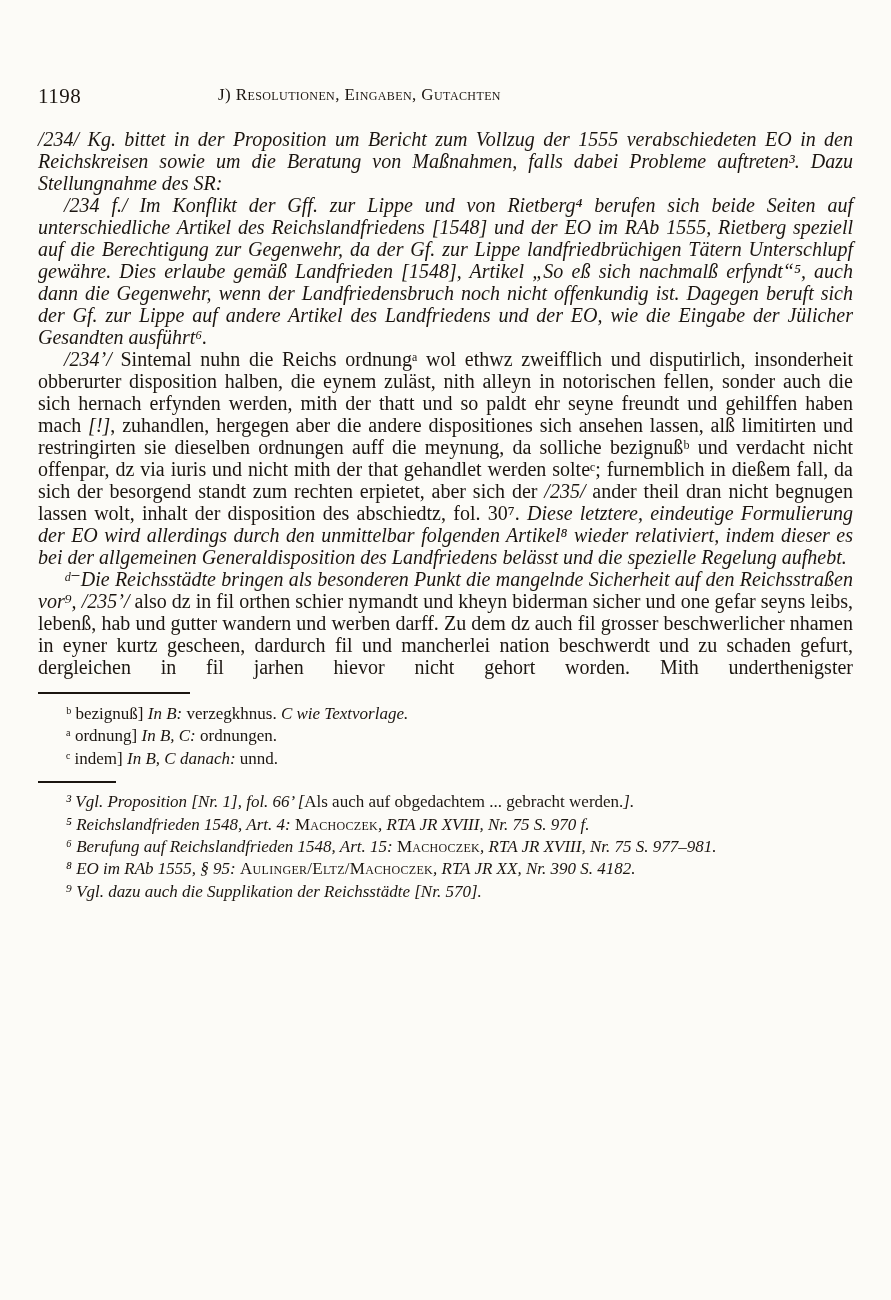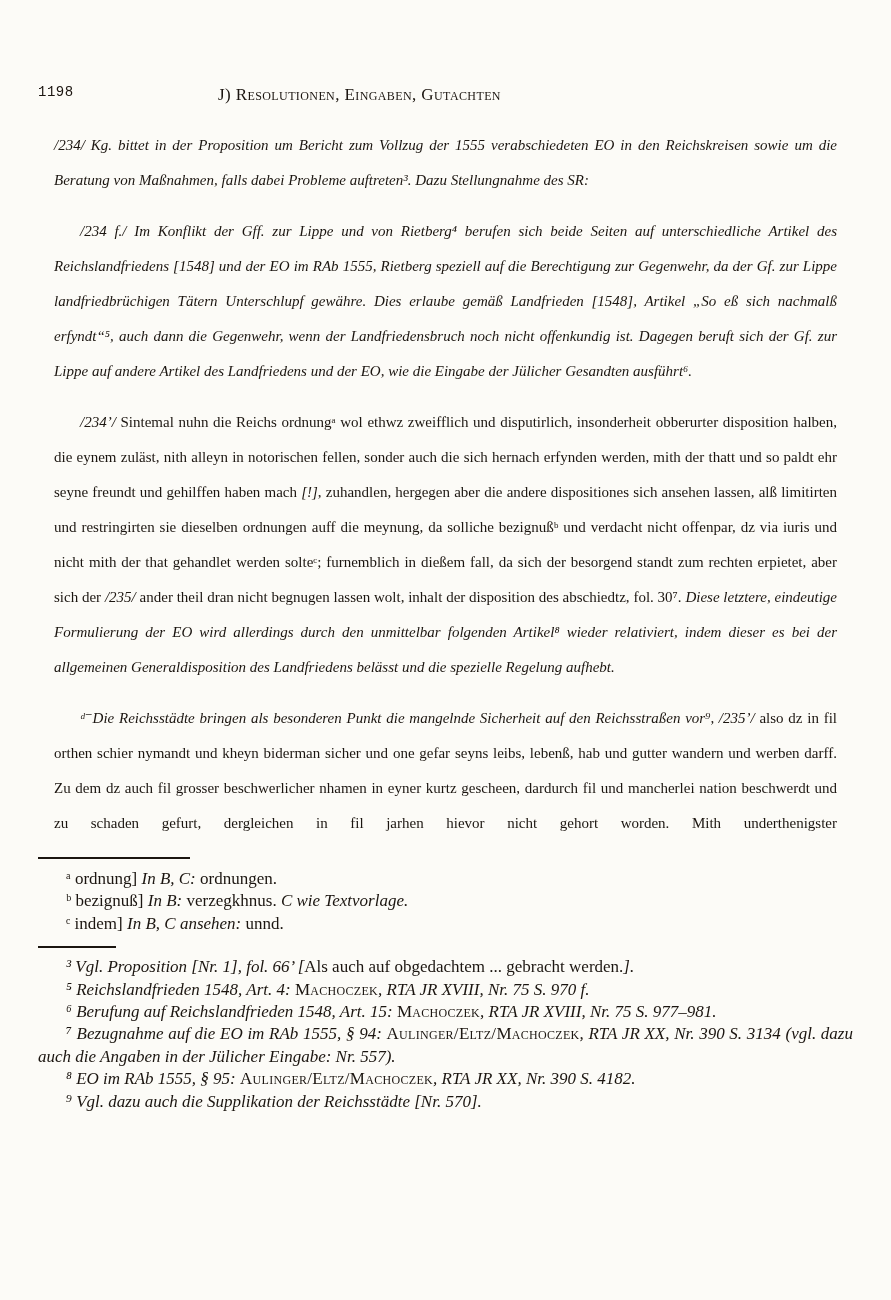--- a/index.html
+++ b/index.html
@@ -11,29 +11,29 @@
     position:relative;
     width:891px;height:1300px;
     box-sizing:border-box;
     background:var(--paper);
     color:var(--ink);
     font-family:"Liberation Serif","DejaVu Serif","DejaVu Sans",serif;
     padding:84px 38px 0 38px;
     overflow:hidden;
   }
   .page-header{position:relative;height:28px;margin-bottom:16px;}
-  .page-number{position:absolute;left:0;top:0;font-size:14px;letter-spacing:0.5px;font-family:Liberation Mono, monospace;}
+  .page-number{position:absolute;left:0;top:0;font-size:21px;letter-spacing:0.5px;}
   .running-head{
     position:absolute;left:180px;top:1px;
     font-size:17px;font-variant:small-caps;letter-spacing:0.4px;
   }
   .body-text p{
-    margin:16px;
-    font-size:15px;
-    line-height:35px;
+    margin:0;
+    font-size:20px;
+    line-height:22px;
     text-align:justify;
   }
   .indent{text-indent:26px;}
   .justify-last{text-align-last:justify;}
   .sg-i{font-style:italic;}
   .sg-r{font-style:normal;}
   .sg-sc{font-style:normal;font-variant:small-caps;letter-spacing:0.3px;margin-top:6px;}
   .rule{height:2px;background:var(--ink);}
   .rule-letters{width:152px;margin:14px 0 9px 0;}
   .rule-numbers{width:78px;margin:11px 0 8px 0;}
@@ -58,29 +58,28 @@
   <div class="body-text">
     <p><span class="sg-i">/234/ Kg. bittet in der Proposition um Bericht zum Vollzug der 1555 verabschiedeten EO in den Reichskreisen sowie um die Beratung von Maßnahmen, falls dabei Probleme auftreten³. Dazu Stellungnahme des SR:</span></p>
     <p class="indent"><span class="sg-i">/234 f./ Im Konflikt der Gff. zur Lippe und von Rietberg⁴ berufen sich beide Seiten auf unterschiedliche Artikel des Reichslandfriedens [1548] und der EO im RAb 1555, Rietberg speziell auf die Berechtigung zur Gegenwehr, da der Gf. zur Lippe landfriedbrüchigen Tätern Unterschlupf gewähre. Dies erlaube gemäß Landfrieden [1548], Artikel „So eß sich nachmalß erfyndt“⁵, auch dann die Gegenwehr, wenn der Landfriedensbruch noch nicht offenkundig ist. Dagegen beruft sich der Gf. zur Lippe auf andere Artikel des Landfriedens und der EO, wie die Eingabe der Jülicher Gesandten ausführt⁶.</span></p>
     <p class="indent"><span class="sg-i">/234’/ </span><span class="sg-r">Sintemal nuhn die Reichs ordnungᵃ wol ethwz zweifflich und disputirlich, insonderheit obberurter disposition halben, die eynem zuläst, nith alleyn in notorischen fellen, sonder auch die sich hernach erfynden werden, mith der thatt und so paldt ehr seyne freundt und gehilffen haben mach </span><span class="sg-i">[!]</span><span class="sg-r">, zuhandlen, hergegen aber die andere dispositiones sich ansehen lassen, alß limitirten und restringirten sie dieselben ordnungen auff die meynung, da solliche bezignußᵇ und verdacht nicht offenpar, dz via iuris und nicht mith der that gehandlet werden solteᶜ; furnemblich in dießem fall, da sich der besorgend standt zum rechten erpietet, aber sich der </span><span class="sg-i">/235/</span><span class="sg-r"> ander theil dran nicht begnugen lassen wolt, inhalt der disposition des abschiedtz, fol. 30⁷. </span><span class="sg-i">Diese letztere, eindeutige Formulierung der EO wird allerdings durch den unmittelbar folgenden Artikel⁸ wieder relativiert, indem dieser es bei der allgemeinen Generaldisposition des Landfriedens belässt und die spezielle Regelung aufhebt.</span></p>
     <p class="indent justify-last"><span class="sg-i">ᵈ⁻Die Reichsstädte bringen als besonderen Punkt die mangelnde Sicherheit auf den Reichsstraßen vor⁹, /235’/ </span><span class="sg-r">also dz in fil orthen schier nymandt und kheyn biderman sicher und one gefar seyns leibs, lebenß, hab und gutter wandern und werben darff. Zu dem dz auch fil grosser beschwerlicher nhamen in eyner kurtz gescheen, dardurch fil und mancherlei nation beschwerdt und zu schaden gefurt, dergleichen in fil jarhen hievor nicht gehort worden. Mith underthenigster</span></p>
   </div>
 
   <div class="rule rule-letters"></div>
 
   <div class="apparatus">
+    <p><span class="sg-r">ᵇ bezignuß] </span><span class="sg-i">In B:</span><span class="sg-r"> verzegkhnus. </span><span class="sg-i">C wie Textvorlage.</span></p>
     <p><span class="sg-r">ᵃ ordnung] </span><span class="sg-i">In B, C:</span><span class="sg-r"> ordnungen.</span></p>
-    <p><span class="sg-r">ᵇ bezignuß] </span><span class="sg-i">In B:</span><span class="sg-r"> verzegkhnus. </span><span class="sg-i">C wie Textvorlage.</span></p>
-    <p><span class="sg-r">ᶜ indem] </span><span class="sg-i">In B, C ansehen:</span><span class="sg-r"> unnd.</span></p>
+    <p><span class="sg-r">ᶜ indem] </span><span class="sg-i">In B, C danach:</span><span class="sg-r"> unnd.</span></p>
   </div>
 
   <div class="rule rule-numbers"></div>
 
   <div class="apparatus">
     <p><span class="sg-i">³ Vgl. Proposition [Nr. 1], fol. 66’ [</span><span class="sg-r">Als auch auf obgedachtem ... gebracht werden.</span><span class="sg-i">].</span></p>
     <p><span class="sg-i">⁵ Reichslandfrieden 1548, Art. 4: </span><span class="sg-sc">Machoczek</span><span class="sg-i">, RTA JR XVIII, Nr. 75 S. 970 f.</span></p>
     <p><span class="sg-i">⁶ Berufung auf Reichslandfrieden 1548, Art. 15: </span><span class="sg-sc">Machoczek</span><span class="sg-i">, RTA JR XVIII, Nr. 75 S. 977–981.</span></p>
-    <p><span class="sg-i">⁷ Bezugnahme auf die EO im RAb 1555, § 94: </span><span class="sg-sc">Aulinger/Eltz/Machoczek</span><span class="sg-i">, RTA JR XX, Nr. 390 S. 3134 (vgl. dazu auch die Angaben in der Jülicher Eingabe: Nr. 557).</span></p>
     <p><span class="sg-i">⁸ EO im RAb 1555, § 95: </span><span class="sg-sc">Aulinger/Eltz/Machoczek</span><span class="sg-i">, RTA JR XX, Nr. 390 S. 4182.</span></p>
     <p><span class="sg-i">⁹ Vgl. dazu auch die Supplikation der Reichsstädte [Nr. 570].</span></p>
   </div>
 
 </div>
 
 </body></html>

